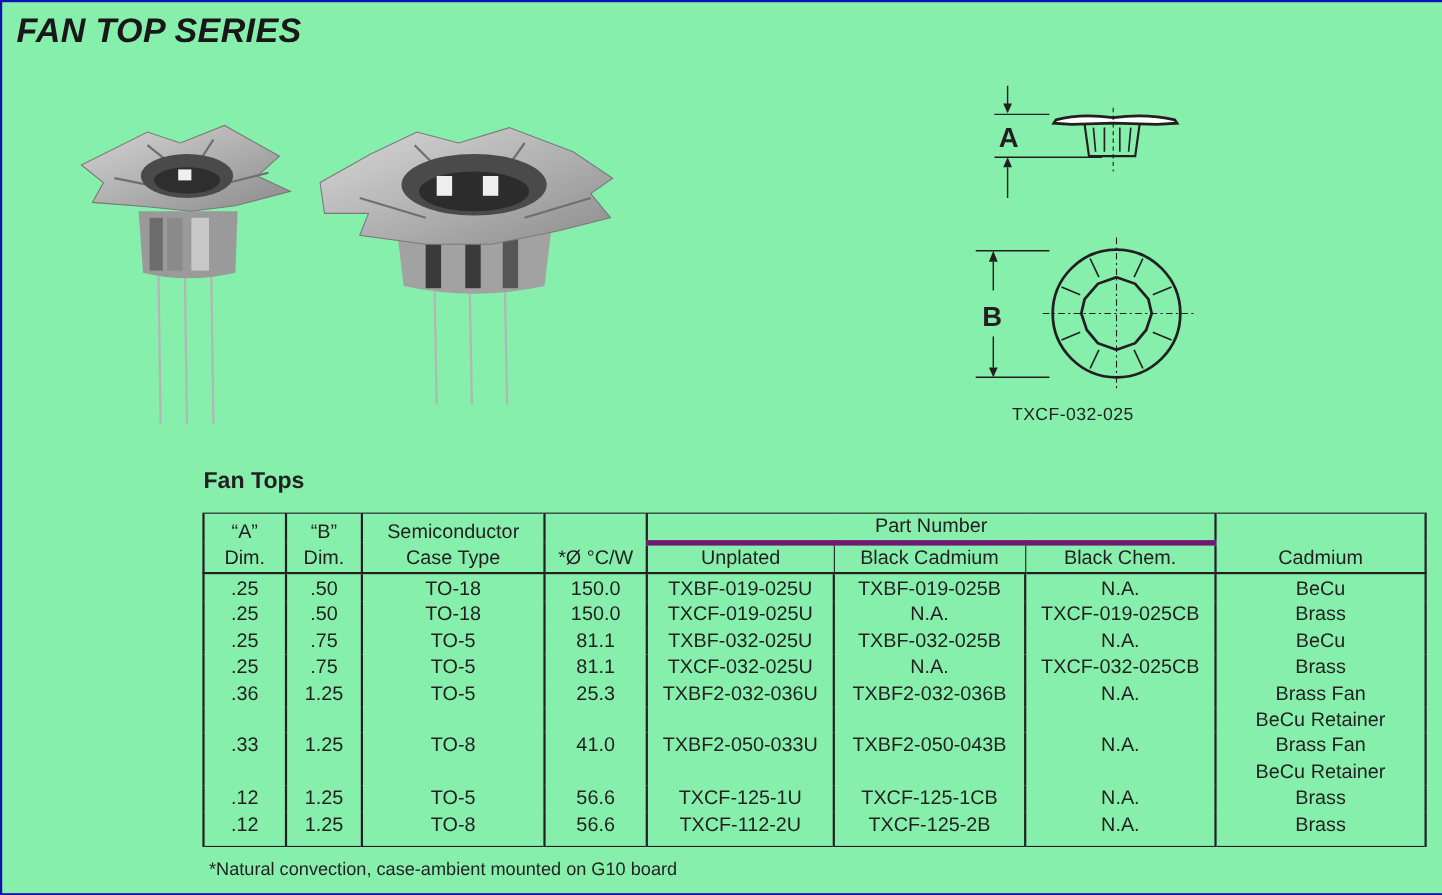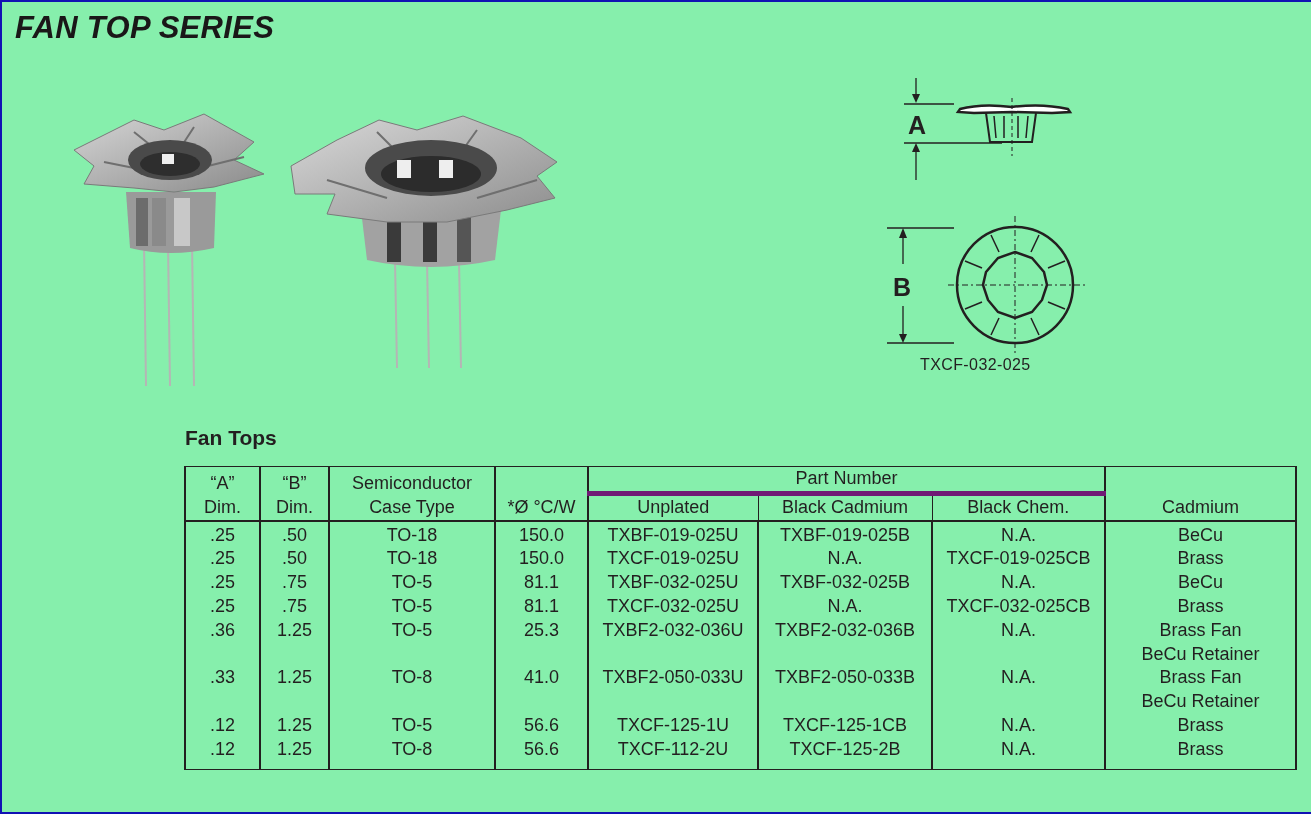--- a/index.html
+++ b/index.html
@@ -13,21 +13,21 @@
   }
   .title {
     position: absolute; left: 13px; top: 8px; margin: 0;
     font-family: "Liberation Sans", sans-serif; font-weight: bold; font-style: italic;
     font-size: 31px; letter-spacing: 0.3px; color: #1a1718;
   }
   .photo { position: absolute; }
   .photo svg { display: block; }
   .diagram { position: absolute; }
   .diagram-label {
-    position: absolute; left: 918px; top: 354px; font-size: 16px; letter-spacing: 0.4px; color: #231f20;
+    position: absolute; left: 918px; top: 367px; font-size: 16px; letter-spacing: 0.4px; color: #231f20;
   }
   .section-title {
     position: absolute; left: 183px; top: 424px; margin: 0; font-size: 21px; font-weight: bold; color: #231f20; text-align: center;
   }
   table.spec {
     position: absolute; left: 182px; top: 464px; border-collapse: collapse;
     font-size: 18px; color: #231f20; line-height: 23.8px;
   }
   table.spec th, table.spec td {
     border-left: 2px solid #231f20; border-right: 2px solid #231f20;
@@ -231,21 +231,21 @@
         <td></td>
         <td></td>
         <td>BeCu Retainer</td>
       </tr>
       <tr>
         <td class="num-left">.33</td>
         <td>1.25</td>
         <td>TO-8</td>
         <td>41.0</td>
         <td>TXBF2-050-033U</td>
-        <td>TXBF2-050-033B</td>
+        <td>TXBF2-050-043B</td>
         <td>N.A.</td>
         <td>Brass Fan</td>
       </tr>
       <tr>
         <td></td>
         <td></td>
         <td></td>
         <td></td>
         <td></td>
         <td></td>
@@ -268,13 +268,14 @@
         <td>TO-8</td>
         <td>56.6</td>
         <td>TXCF-112-2U</td>
         <td>TXCF-125-2B</td>
         <td>N.A.</td>
         <td>Brass</td>
       </tr>
     </tbody>
   </table>
 
+  <div class="footnote">*Natural convection, case-ambient mounted on G10 board</div>
 </div>
 
 </body></html>

